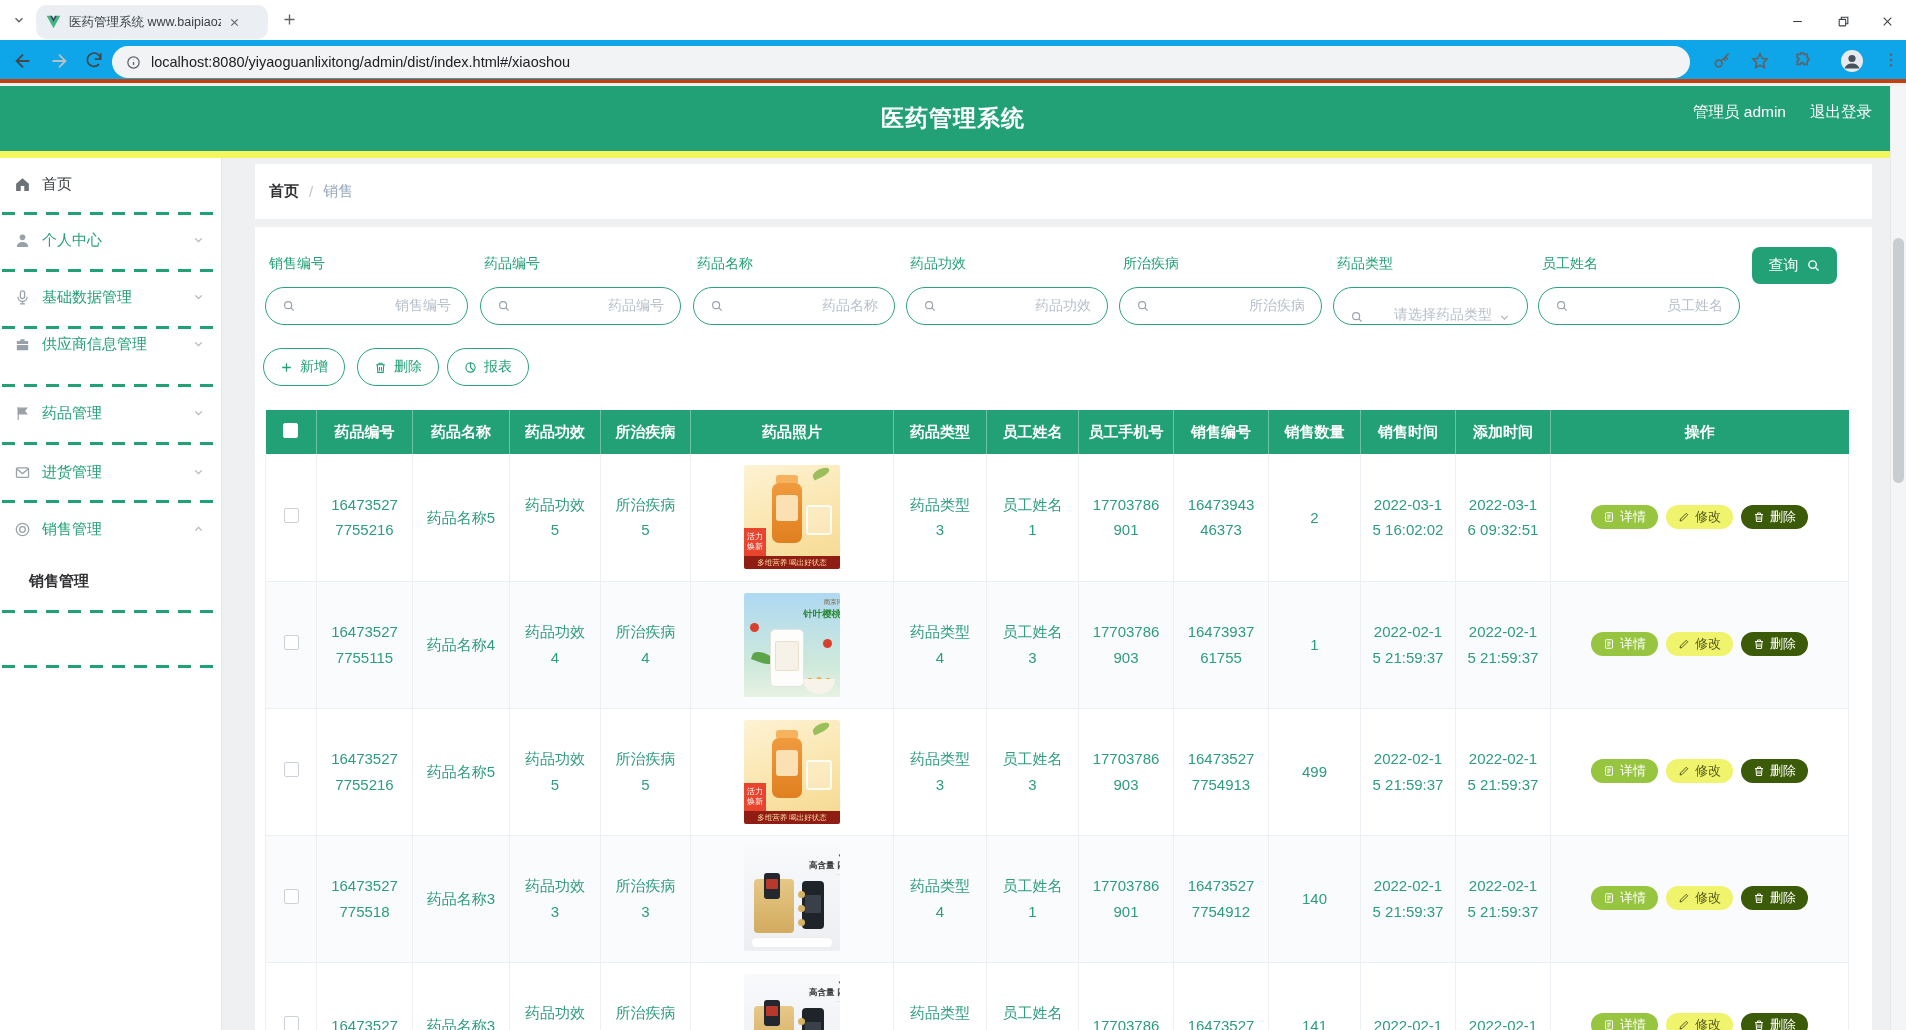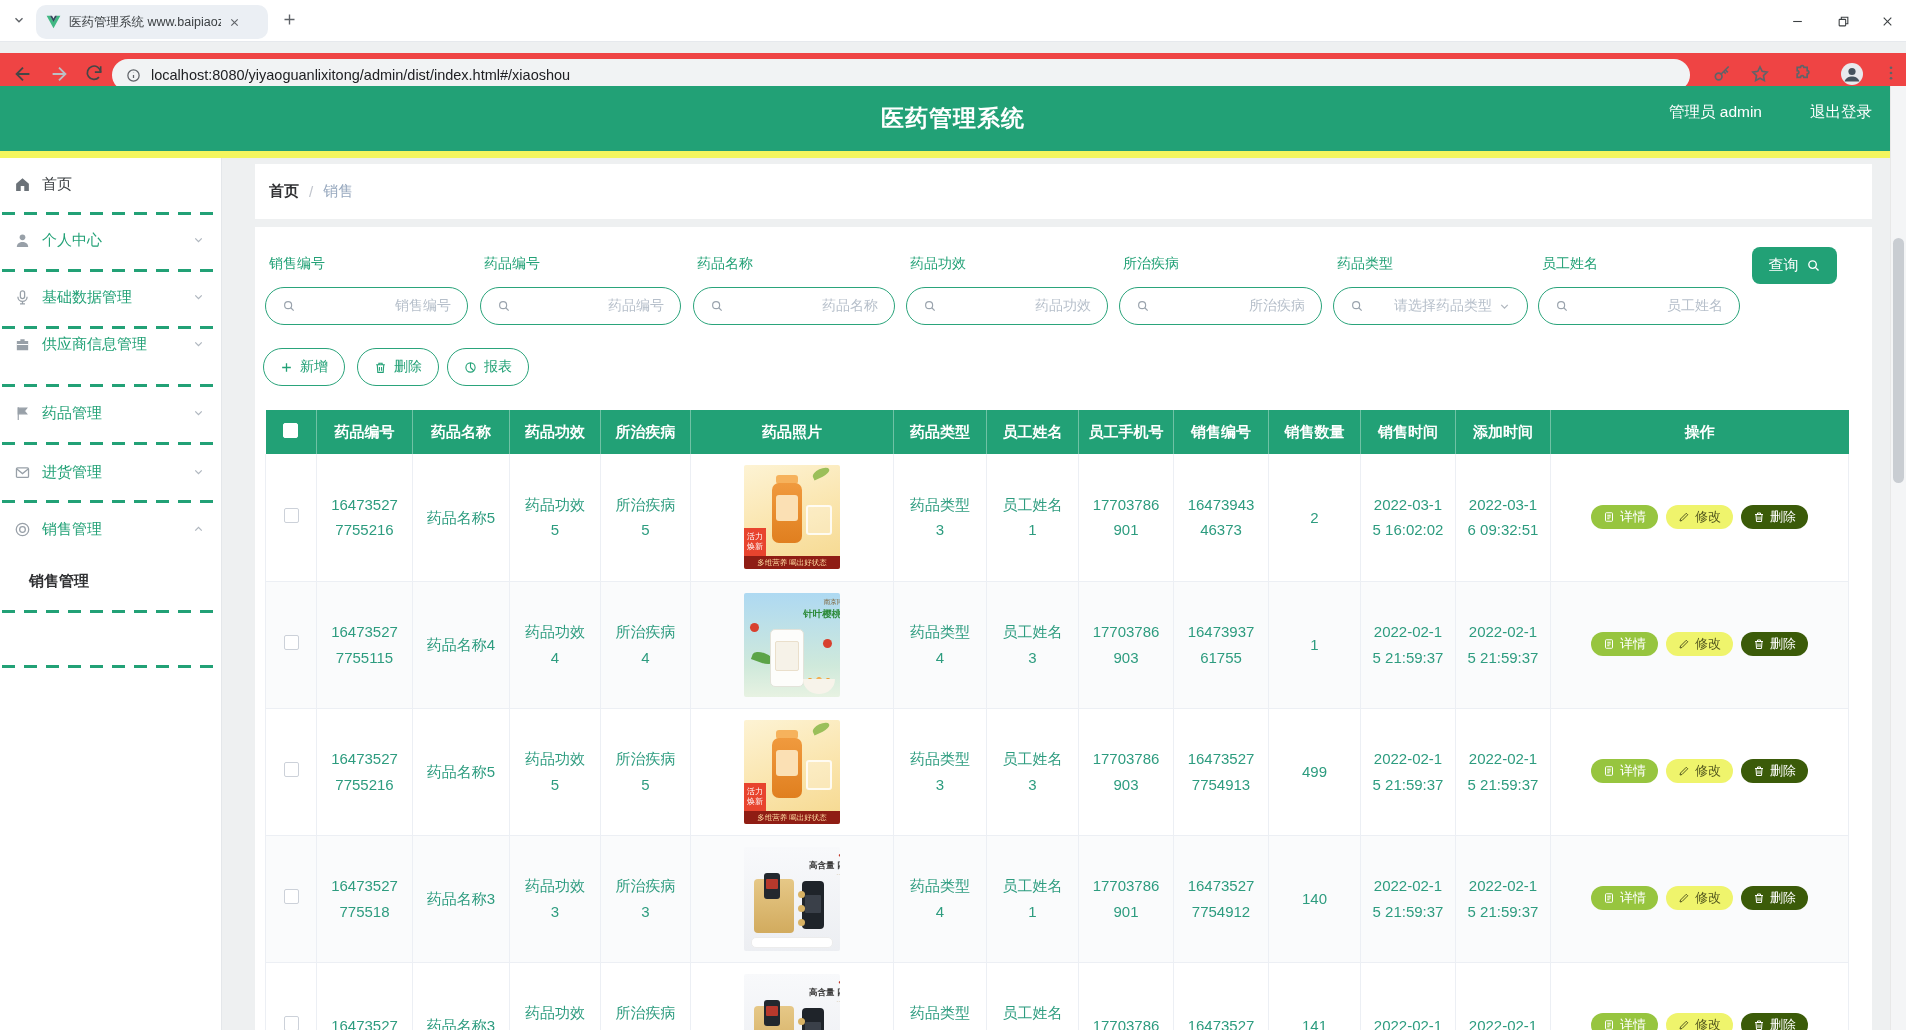--- a/index.html
+++ b/index.html
@@ -11,31 +11,31 @@
   html,body{width:1906px;height:1030px;overflow:hidden;}
   body{position:relative;font-family:"Liberation Sans","DejaVu Sans",sans-serif;background:#eef0f1;}
 
   
   .tabstrip{position:absolute;top:0;left:0;width:100%;height:42px;background:#fff;border-bottom:1px solid #e6e9ed;}
   .tab{position:absolute;left:36px;top:5px;width:232px;height:34px;background:#ebeff4;border-radius:10px;display:flex;align-items:center;padding:0 10px;gap:8px;}
   .tab-title{font-size:12.5px;color:#3c4043;white-space:nowrap;overflow:hidden;width:152px;}
   .tabsearch{position:absolute;left:12px;top:13px;}
   .newtab{position:absolute;left:282px;top:12px;}
   .winctl{position:absolute;top:8px;width:30px;height:26px;display:flex;align-items:center;justify-content:center;}
-  .urlrow{position:absolute;top:53px;left:0;width:100%;height:43px;background:#ef4444;border-bottom:4px solid #c2410c;}
+  .urlrow{position:absolute;top:40px;left:0;width:100%;height:43px;background:#0ea5e9;border-bottom:4px solid #c2410c;}
   .navic{position:absolute;top:10px;}
   .urlpill{position:absolute;left:112px;top:6px;width:1578px;height:32px;background:#f1f3f4;border-radius:16px;display:flex;align-items:center;padding:0 14px;gap:10px;}
   .urltext{font-size:14.5px;color:#202124;}
   .rightic{position:absolute;top:11px;}
   svg{display:block;}
 
   
   .appheader{position:absolute;top:86px;left:0;width:100%;height:65px;background:var(--primary);}
   .app-title{position:absolute;left:0;right:0;top:0;height:65px;line-height:65px;text-align:center;color:#fff;font-size:23px;font-weight:700;letter-spacing:1px;}
-  .header-right{position:absolute;right:34px;top:0;height:52px;display:flex;align-items:center;gap:48px;color:#fff;font-size:15.5px;}
+  .header-right{position:absolute;right:34px;top:0;height:52px;display:flex;align-items:center;gap:24px;color:#fff;font-size:15.5px;}
   .yellowbar{position:absolute;top:151px;left:0;width:100%;height:7px;background:var(--yellow);}
 
   
   .sidebar{position:absolute;top:158px;left:0;width:222px;height:872px;background:#fff;border-right:1px solid #e4e7ea;}
   .side-item{position:absolute;left:0;width:100%;height:52px;display:flex;align-items:center;padding-left:14px;gap:11px;cursor:pointer;}
   .side-label{font-size:15px;color:var(--primary);}
   .side-label.dark{color:#3c4043;}
   .side-chevron{position:absolute;right:16px;top:50%;transform:translateY(-50%);}
   .side-sub{position:absolute;left:0;width:100%;height:52px;display:flex;align-items:center;padding-left:29px;}
   .side-sub span{font-size:15px;font-weight:700;color:#303133;}
@@ -379,21 +379,21 @@
       <div class="filter-input" style="left: 864px; width: 203px;">
         <span>
           <svg width="14" height="14" viewBox="0 0 24 24" fill="none" stroke="#9aa3ad" stroke-width="2">
             <circle cx="10.5" cy="10.5" r="6"></circle>
             <path d="M15 15l5 5"></path>
           </svg>
         </span>
         <span class="fi-ph">所治疾病</span>
       </div>
       <div class="filter-label" style="left: 1082px;">药品类型</div>
-      <div class="filter-input" style="left: 1078px; width: 195px;">
+      <div class="filter-input" style="left: 1078px; width: 195px; align-items: flex-end;">
         <span>
           <svg width="14" height="14" viewBox="0 0 24 24" fill="none" stroke="#9aa3ad" stroke-width="2">
             <circle cx="10.5" cy="10.5" r="6"></circle>
             <path d="M15 15l5 5"></path>
           </svg>
         </span>
         <span class="fi-ph">请选择药品类型</span>
         <span style="margin-left: 6px;">
           <svg width="13" height="13" viewBox="0 0 24 24" fill="none" stroke="#b0b7bf" stroke-width="2.4">
             <path d="M6 9l6 6 6-6"></path>

